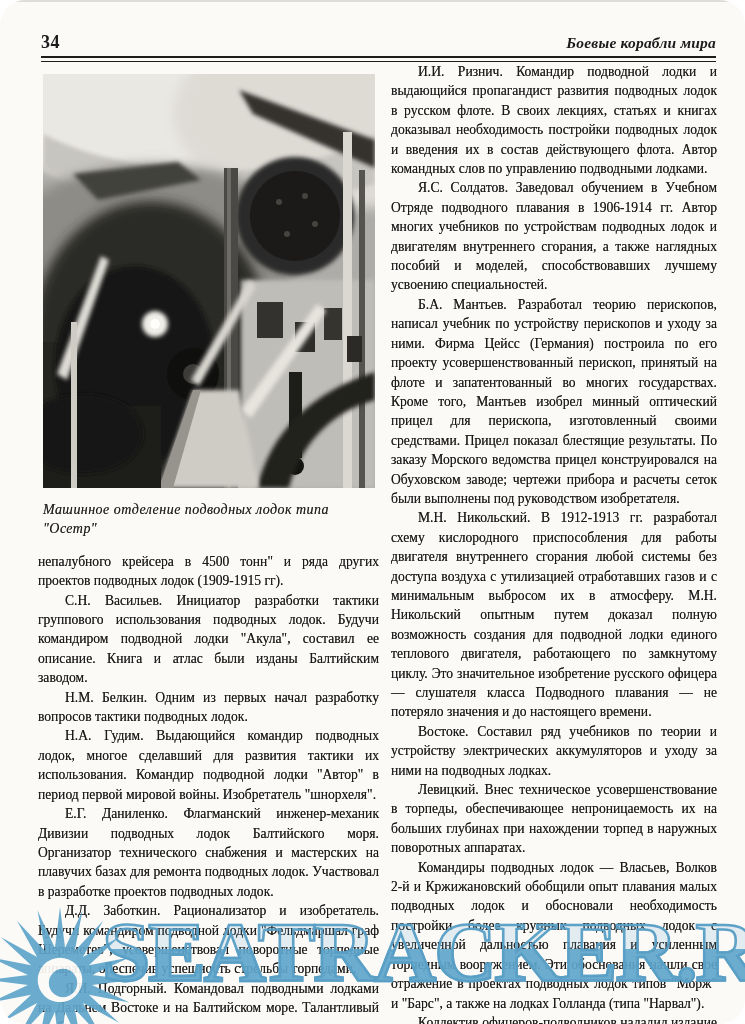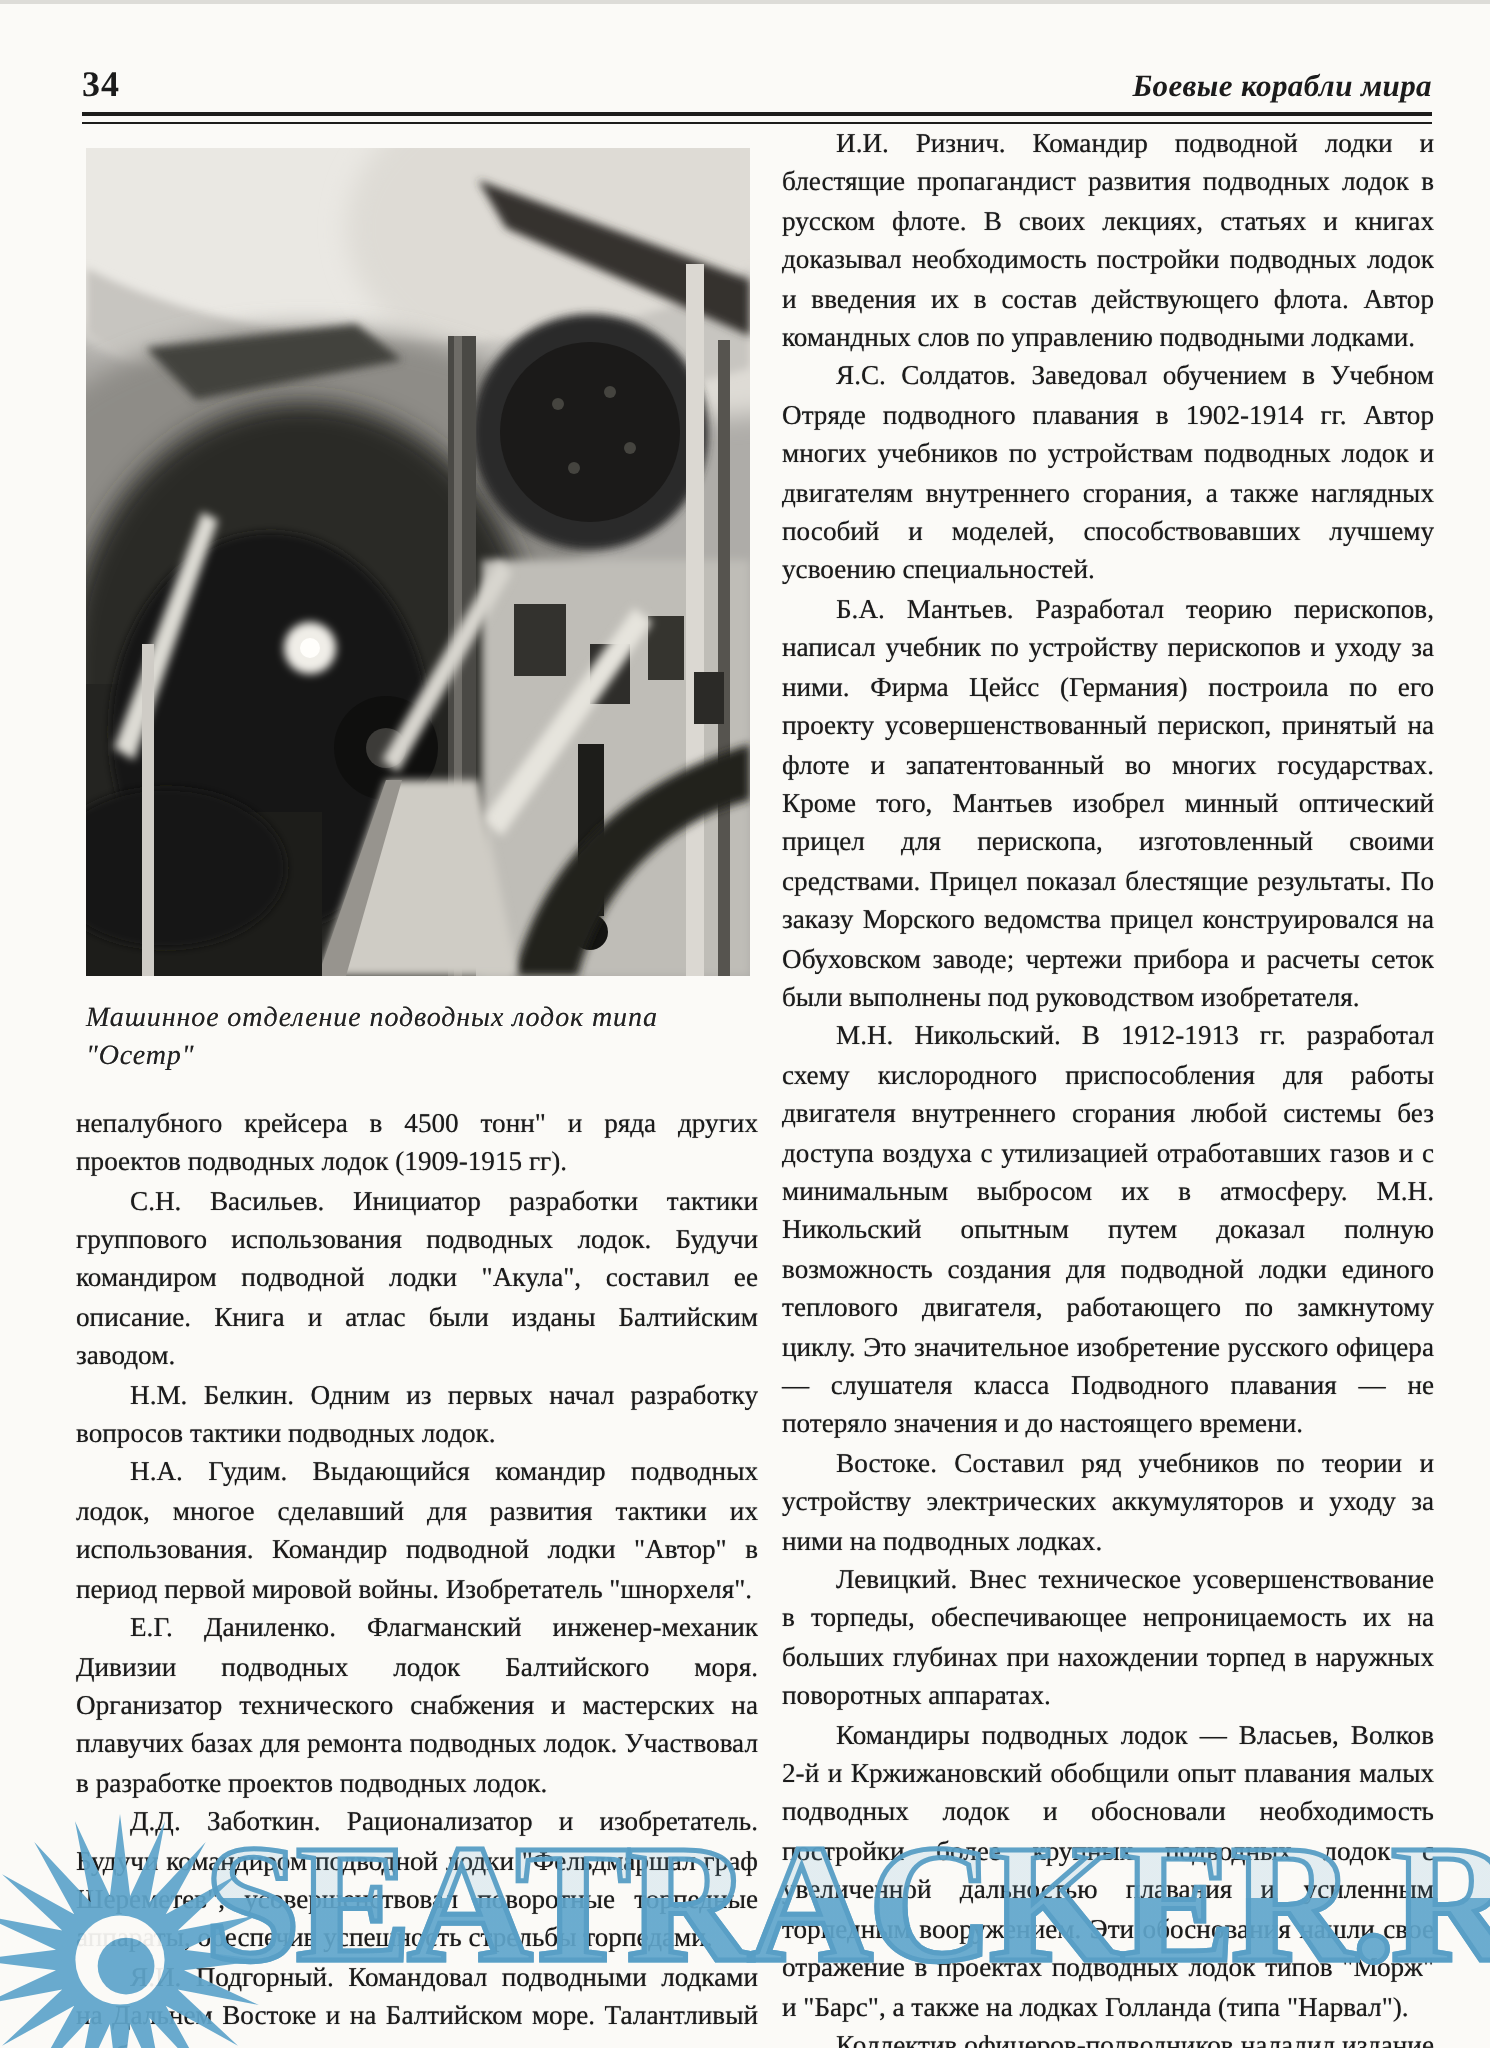--- a/index.html
+++ b/index.html
@@ -2,20 +2,21 @@
 <html lang="ru"><head>
 <meta charset="utf-8">
 <title>34 — Боевые корабли мира</title>
 <style>
   html,body{margin:0;padding:0;background:#ffffff;}
   .page{
     position:relative;width:745px;height:1024px;overflow:hidden;
     background:#fbfaf7;
     font-family:"Liberation Serif","DejaVu Serif",serif;
     color:#1b1b1b;
+    border-radius:25px;
   }
   .scan-edge-top{position:absolute;left:0;top:0;width:100%;height:2px;background:#dddcd8;}
   
   .header{position:absolute;left:41px;right:29px;top:32px;display:flex;justify-content:space-between;align-items:baseline;}
   .pageno{font-weight:bold;font-size:18px;letter-spacing:.5px;}
   .running-title{font-weight:bold;font-style:italic;font-size:15.5px;letter-spacing:.2px;}
   .header-rule{position:absolute;left:41px;right:29px;top:56px;height:3px;border-top:2.5px solid #1d1d1b;border-bottom:1px solid #1d1d1b;}
   
   .col{position:absolute;text-align:justify;font-size:13.6px;line-height:19.4px;text-shadow:0 0 .4px rgba(0,0,0,.65);}
   .col-left{left:38px;top:74px;width:341px;}
@@ -132,22 +133,22 @@
     <p class="noindent">непалубного крейсера в 4500 тонн" и ряда других проектов подводных лодок (1909-1915 гг).</p>
     <p>С.Н. Васильев. Инициатор разработки тактики группового использования подводных лодок. Будучи командиром подводной лодки "Акула", составил ее описание. Книга и атлас были изданы Балтийским заводом.</p>
     <p>Н.М. Белкин. Одним из первых начал разработку вопросов тактики подводных лодок.</p>
     <p>Н.А. Гудим. Выдающийся командир подводных лодок, многое сделавший для развития тактики их использования. Командир подводной лодки "Автор" в период первой мировой войны. Изобретатель "шнорхеля".</p>
     <p>Е.Г. Даниленко. Флагманский инженер-механик Дивизии подводных лодок Балтийского моря. Организатор технического снабжения и мастерских на плавучих базах для ремонта подводных лодок. Участвовал в разработке проектов подводных лодок.</p>
     <p>Д.Д. Заботкин. Рационализатор и изобретатель. Будучи командиром подводной лодки "Фельдмаршал граф Шереметев", усовершенствовал поворотные торпедные аппараты, обеспечив успешность стрельбы торпедами.</p>
     <p>Я.И. Подгорный. Командовал подводными лодками на Дальнем Востоке и на Балтийском море. Талантливый изобретатель и конструктор; внес технические усовершенствования в поворотные торпедные аппараты. Измененная конструкция получила название аппаратов Подгорного-Лесснера и была применена на лодках типа "Барс".</p>
   </div>
 
   <div class="col col-right">
-    <p>И.И. Ризнич. Командир подводной лодки и блестящие пропагандист развития подводных лодок в русском флоте. В своих лекциях, статьях и книгах доказывал необходимость постройки подводных лодок и введения их в состав действующего флота. Автор командных слов по управлению подводными лодками.</p>
-    <p>Я.С. Солдатов. Заведовал обучением в Учебном Отряде подводного плавания в 1902-1914 гг. Автор многих учебников по устройствам подводных лодок и двигателям внутреннего сгорания, а также наглядных пособий и моделей, способствовавших лучшему усвоению специальностей.</p>
+    <p>И.И. Ризнич. Командир подводной лодки и выдающийся пропагандист развития подводных лодок в русском флоте. В своих лекциях, статьях и книгах доказывал необходимость постройки подводных лодок и введения их в состав действующего флота. Автор командных слов по управлению подводными лодками.</p>
+    <p>Я.С. Солдатов. Заведовал обучением в Учебном Отряде подводного плавания в 1906-1914 гг. Автор многих учебников по устройствам подводных лодок и двигателям внутреннего сгорания, а также наглядных пособий и моделей, способствовавших лучшему усвоению специальностей.</p>
     <p>Б.А. Мантьев. Разработал теорию перископов, написал учебник по устройству перископов и уходу за ними. Фирма Цейсс (Германия) построила по его проекту усовершенствованный перископ, принятый на флоте и запатентованный во многих государствах. Кроме того, Мантьев изобрел минный оптический прицел для перископа, изготовленный своими средствами. Прицел показал блестящие результаты. По заказу Морского ведомства прицел конструировался на Обуховском заводе; чертежи прибора и расчеты сеток были выполнены под руководством изобретателя.</p>
     <p>М.Н. Никольский. В 1912-1913 гг. разработал схему кислородного приспособления для работы двигателя внутреннего сгорания любой системы без доступа воздуха с утилизацией отработавших газов и с минимальным выбросом их в атмосферу. М.Н. Никольский опытным путем доказал полную возможность создания для подводной лодки единого теплового двигателя, работающего по замкнутому циклу. Это значительное изобретение русского офицера — слушателя класса Подводного плавания — не потеряло значения и до настоящего времени.</p>
     <p>Востоке. Составил ряд учебников по теории и устройству электрических аккумуляторов и уходу за ними на подводных лодках.</p>
     <p>Левицкий. Внес техническое усовершенствование в торпеды, обеспечивающее непроницаемость их на больших глубинах при нахождении торпед в наружных поворотных аппаратах.</p>
     <p>Командиры подводных лодок — Власьев, Волков 2-й и Кржижановский обобщили опыт плавания малых подводных лодок и обосновали необходимость постройки более крупных подводных лодок с увеличенной дальностью плавания и усиленным торпедным вооружением. Эти обоснования нашли свое отражение в проектах подводных лодок типов "Морж" и "Барс", а также на лодках Голланда (типа "Нарвал").</p>
     <p>Коллектив офицеров-подводников наладил издание под редакцией доктора Геймана журнала "Известия по подводному плаванию", который выходил в Либаве (выпуск I в 1907г., выпуск II в 1908 г., выпуск III в 1913 г.). Этот журнал под названием "Ежемесячник подводного плавания" издавался и позднее — в 1916-1917 гг. В журнале освещались многие вопросы техники и тактики подводных лодок.</p>
   </div>
 
   <div class="watermark">
     <svg class="wm-sun" viewBox="0 0 150 150">

